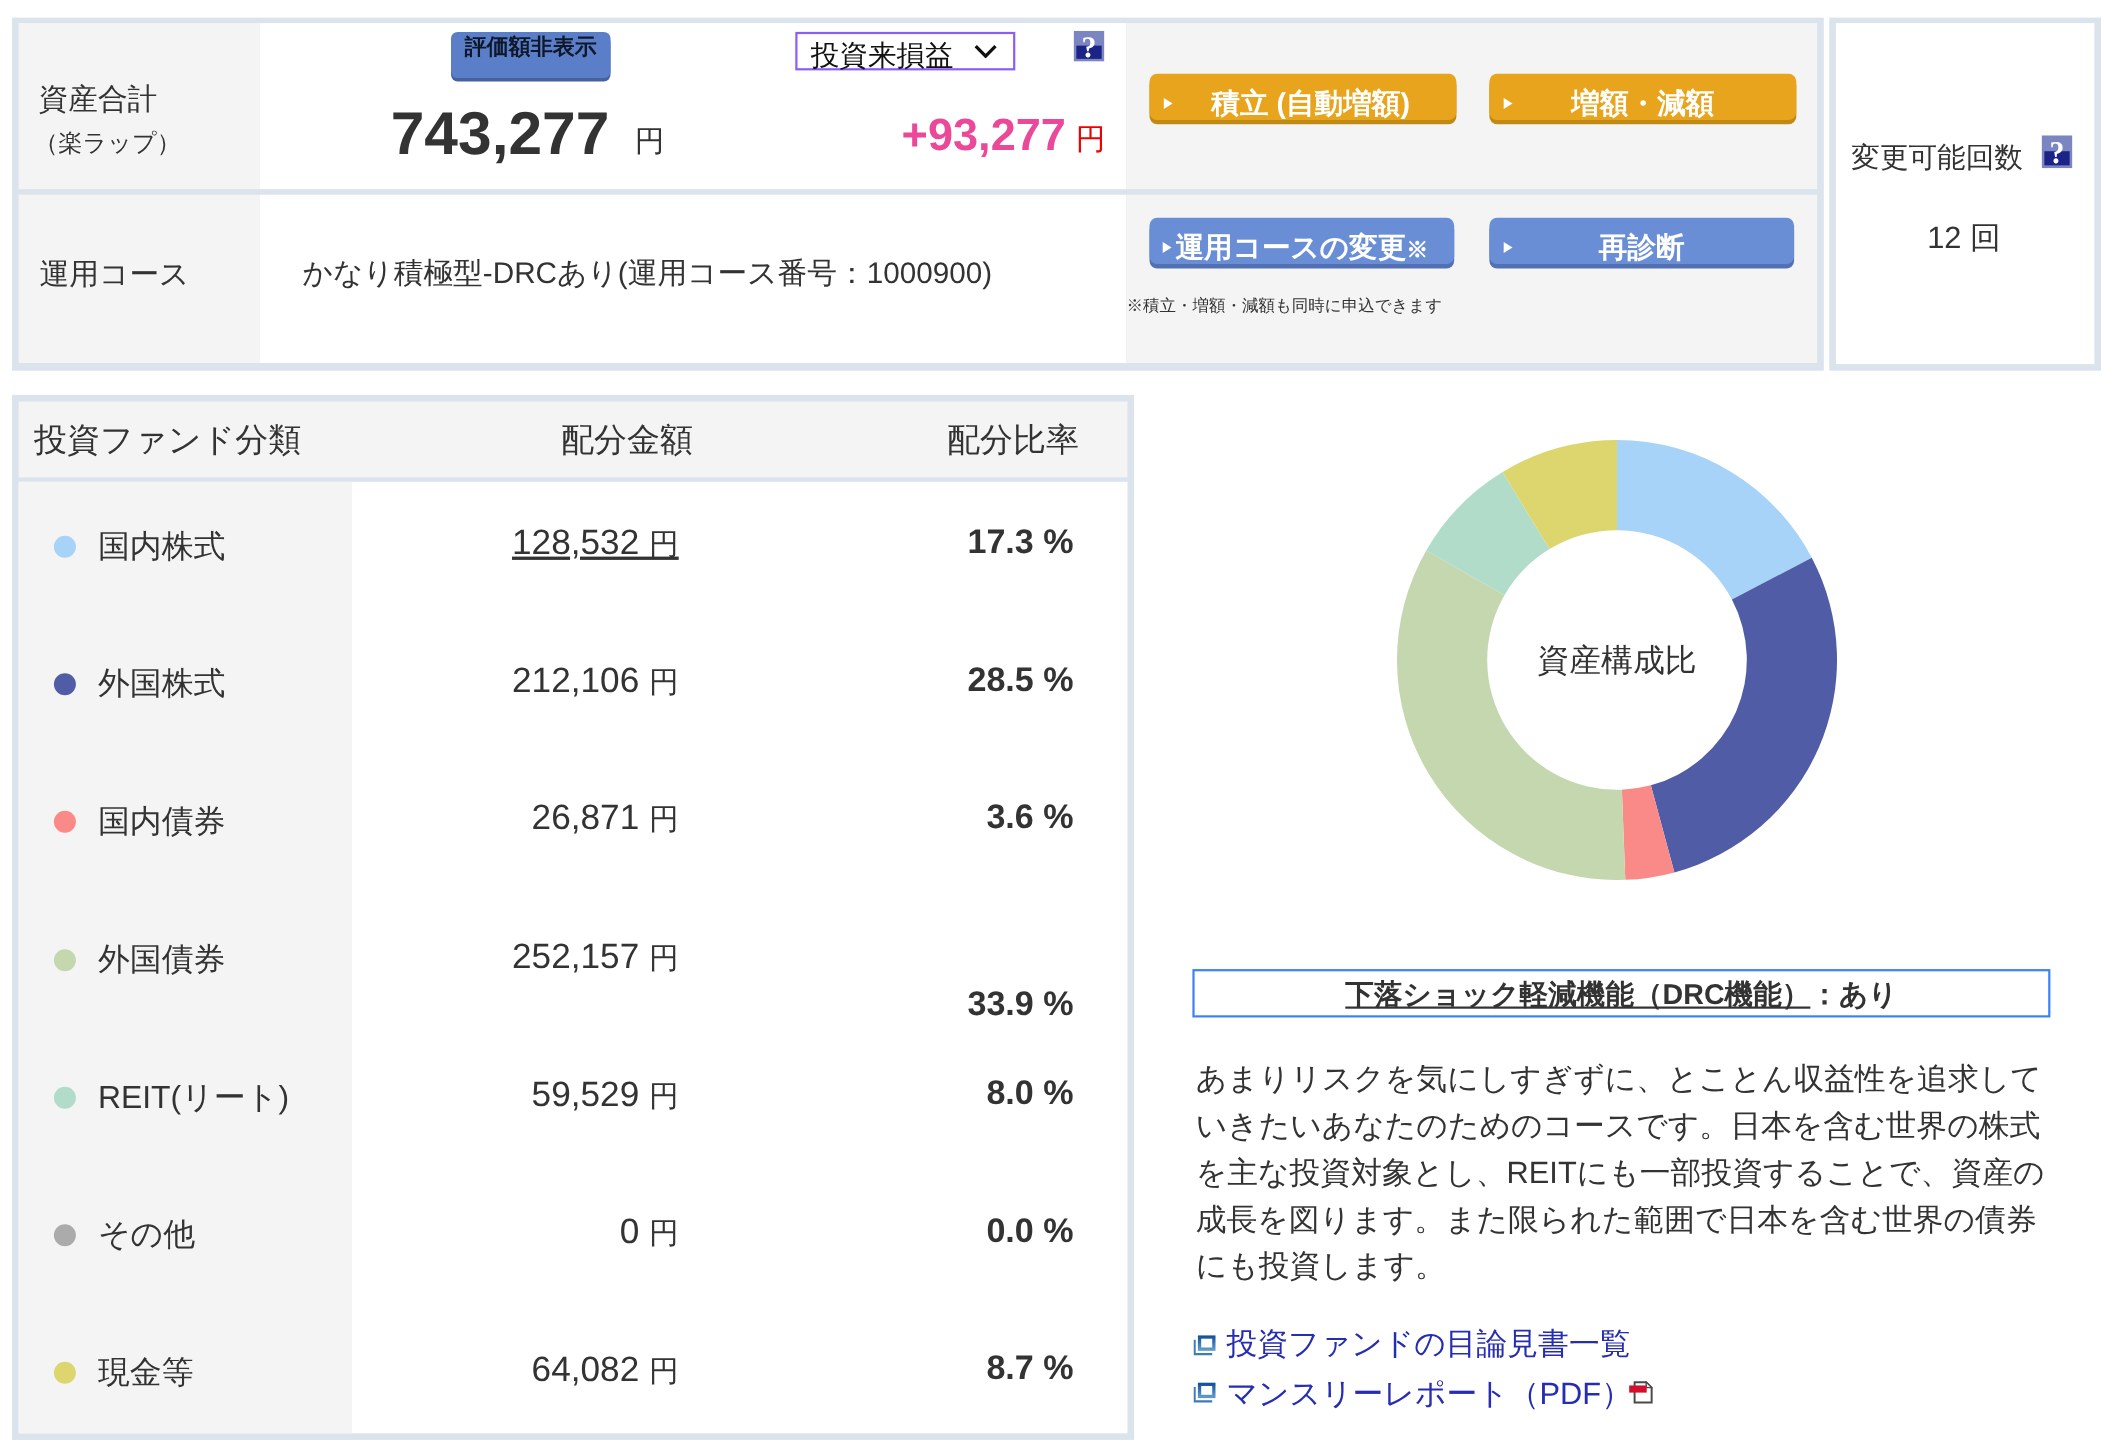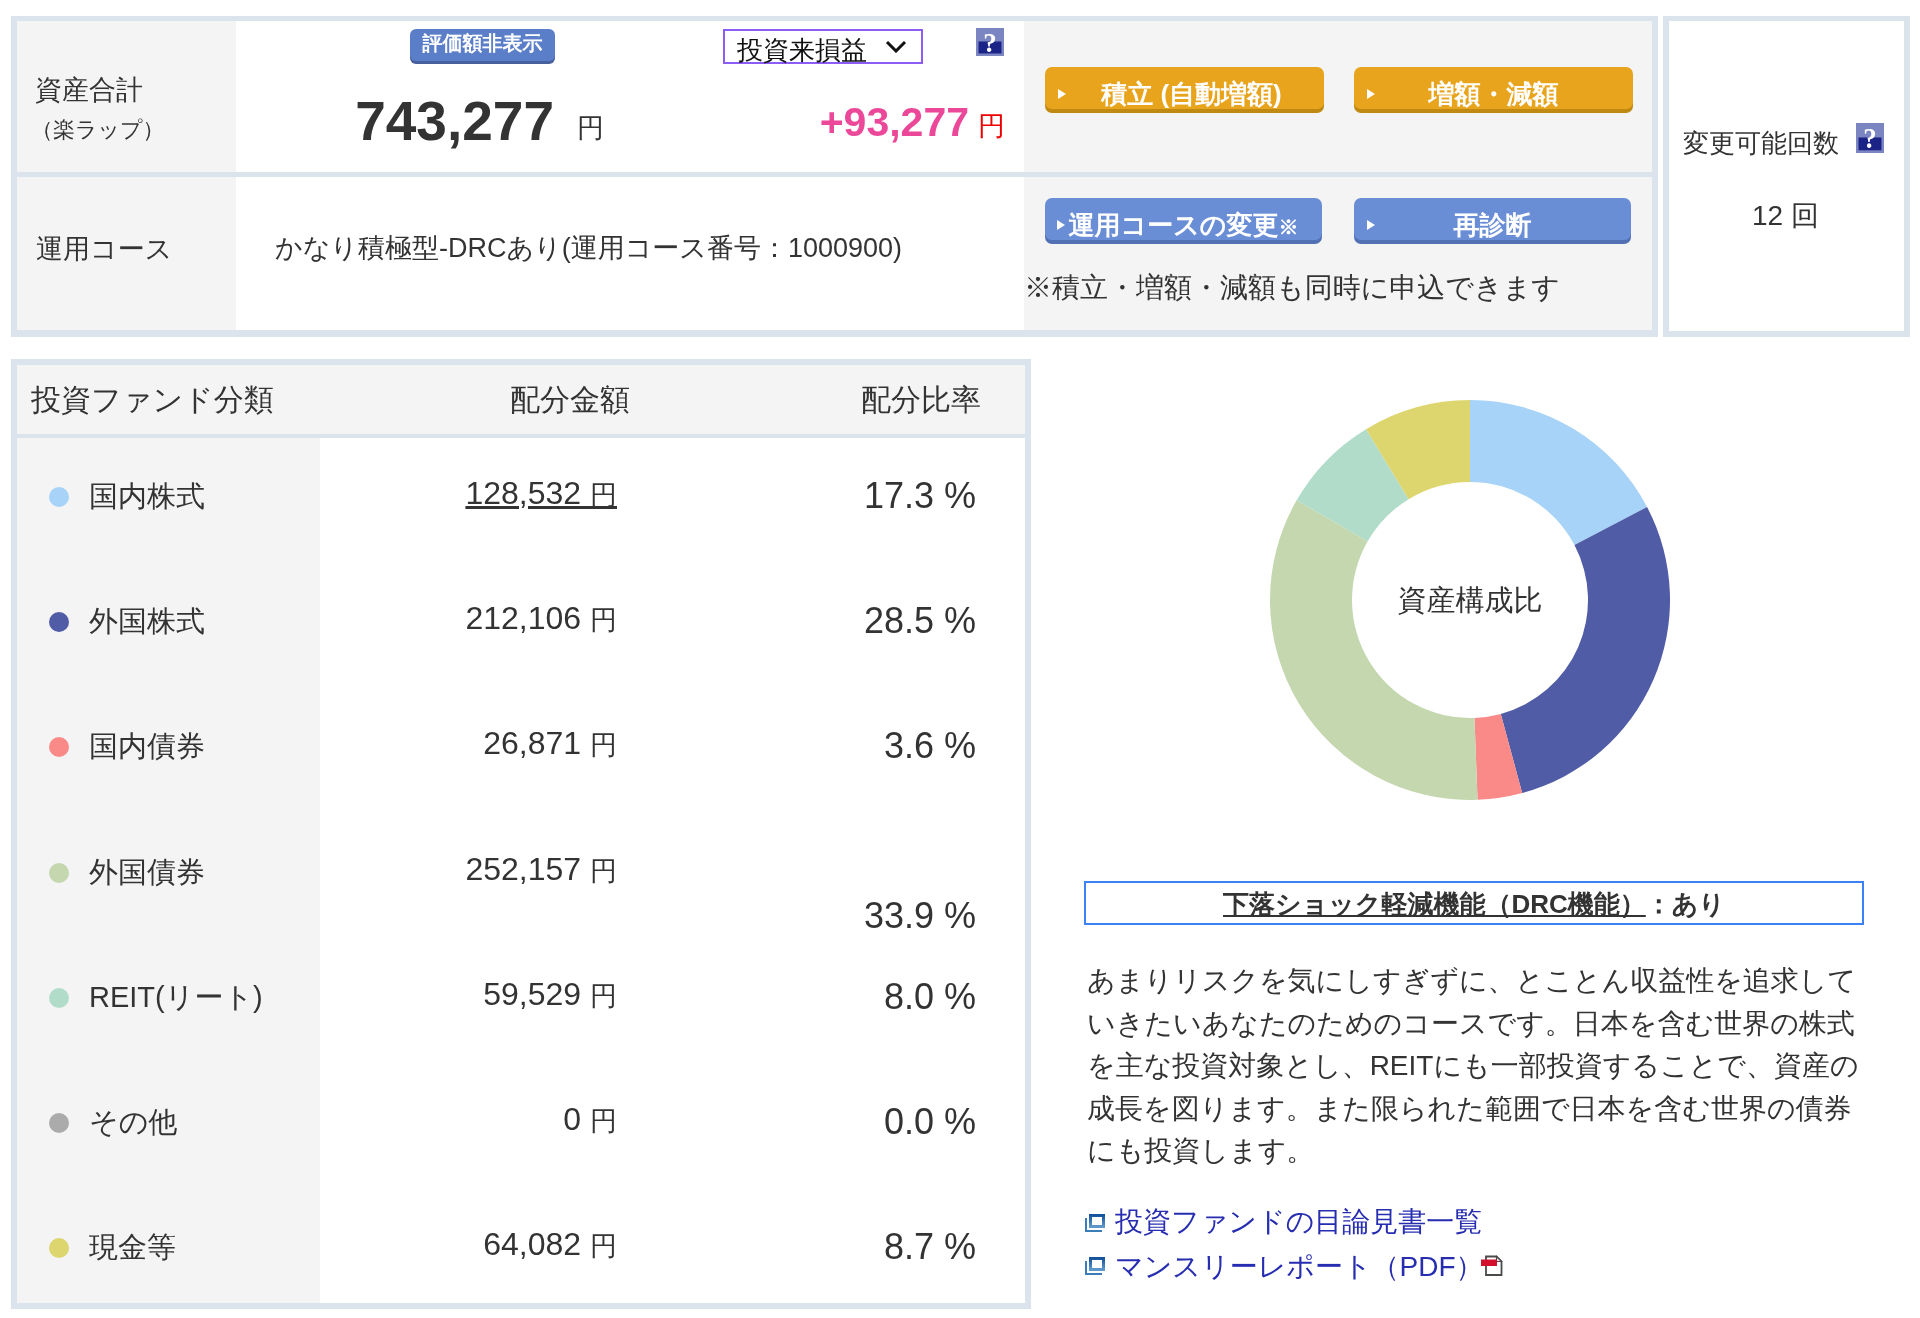--- a/index.html
+++ b/index.html
@@ -13,38 +13,38 @@
 .btn { position:absolute; width:279px; height:42px; border-radius:7px; color:#fff; font-weight:bold; font-size:26px; text-align:center; line-height:54px; }
 .btn .tri { position:absolute; left:13px; top:22px; width:0; height:0; border-left:8px solid #fff; border-top:5.5px solid transparent; border-bottom:5.5px solid transparent; }
 .obtn { background:#e8a41c; box-shadow:0 4px 0 #c08a12; }
 .bbtn { background:#6a8ed6; box-shadow:0 4px 0 #5271b4; }
 
 #bottable { left:11px; top:359px; width:1020px; height:950px; background:#dbe3ed; }
 .bullet { position:absolute; width:20px; height:20px; border-radius:50%; }
 .lbl { position:absolute; font-size:29px; color:#333; }
 .val { position:absolute; width:600px; text-align:right; font-size:32px; color:#333; }
 .val .y { font-size:27px; }
-.pct { position:absolute; width:959px; text-align:right; font-size:36px; color:#333; }
+.pct { position:absolute; width:959px; text-align:right; font-size:31px; color:#333;font-weight:bold; }
 </style>
 </head>
 <body>
 
 <div class="abs" id="toptable">
 
   <div class="cell gcell" style="left:6px; top:5px; width:219px; height:151px;"></div>
   <div class="cell wcell" style="left:225px; top:5px; width:788px; height:151px;"></div>
   <div class="cell gcell" style="left:1013px; top:5px; width:628px; height:151px;"></div>
 
   <div class="cell gcell" style="left:6px; top:161px; width:219px; height:153px;"></div>
   <div class="cell wcell" style="left:225px; top:161px; width:788px; height:153px;"></div>
   <div class="cell gcell" style="left:1013px; top:161px; width:628px; height:153px;"></div>
 </div>
 
 <div class="abs" style="left:35px; top:71px; font-size:27px; line-height:38px;">資産合計<br><span style="font-size:22px; margin-left:-4px;">（楽ラップ）</span></div>
-<div class="abs" style="left:410px; top:29px; width:145px; height:32px; background:#5b7ec9; border-radius:6px; box-shadow:0 3px 0 #46619e; color:#ffffff; font-size:20px; font-weight:bold; text-align:center; line-height:28px;">評価額非表示</div>
+<div class="abs" style="left:410px; top:29px; width:145px; height:42px; background:#5b7ec9; border-radius:6px; box-shadow:0 3px 0 #46619e; color:#0f172a; font-size:20px; font-weight:bold; text-align:center; line-height:28px;">評価額非表示</div>
 <div class="abs" style="left:300px; top:89px; width:254px; text-align:right; font-size:55px; font-weight:bold; color:#333;">743,277</div>
 <div class="abs" style="left:577px; top:110px; font-size:27px;">円</div>
 
 <div class="abs" style="left:723px; top:29px; width:200px; height:35px; border:2px solid #8b5cf6; background:#fff;">
   <span style="position:absolute; left:12px; top:2px; font-size:26px; color:#111;">投資来損益</span>
   <svg style="position:absolute; right:14px; top:9px;" width="22" height="13" viewBox="0 0 22 13">
       <polyline points="2,2 11,11 20,2" fill="none" stroke="#111" stroke-width="3"></polyline>
     </svg>
 </div>
 <div class="abs" style="left:976px; top:28px;"><svg width="28" height="28" viewBox="0 0 28 28">
@@ -55,21 +55,21 @@
 <div class="abs" style="left:704px; top:99px; width:265px; text-align:right; font-size:41px; font-weight:bold; color:#ec4899;">+93,277</div>
 <div class="abs" style="left:978px; top:108px; font-size:27px; color:#ee0000;">円</div>
 
 <div class="abs" style="left:36px; top:231px; font-size:27px;">運用コース</div>
 <div class="abs" style="left:275px; top:230px; font-size:27px;">かなり積極型-DRCあり(運用コース番号：1000900)</div>
 
 <div class="btn obtn" style="left:1045px; top:67px;"><span class="tri"></span><span style="margin-left:14px;">積立 (自動増額)</span></div>
 <div class="btn obtn" style="left:1354px; top:67px;"><span class="tri"></span>増額・減額</div>
 <div class="btn bbtn" style="left:1045px; top:198px; width:277px;"><span class="tri" style="left:12px;"></span>運用コースの変更<span style="font-size:20px;">※</span></div>
 <div class="btn bbtn" style="left:1354px; top:198px; width:277px;"><span class="tri"></span>再診断</div>
-<div class="abs" style="left:1024px; top:269px; font-size:28px; color:#333;">※積立・増額・減額も同時に申込できます</div>
+<div class="abs" style="left:1024px; top:269px; font-size:15px; color:#333;">※積立・増額・減額も同時に申込できます</div>
 
 <div class="abs" style="left:1663px; top:16px; width:247px; height:321px; background:#dbe3ed;">
   <div style="position:absolute; left:6px; top:5px; width:235px; height:310px; background:#fff;"></div>
 </div>
 <div class="abs" style="left:1683px; top:126px; font-size:26px;">変更可能回数</div>
 <div class="abs" style="left:1856px; top:123px;"><svg width="28" height="30" viewBox="0 0 28 28" preserveAspectRatio="none">
       <rect width="28" height="28" fill="#7b85c2"></rect>
       <rect x="2.5" y="13.5" width="23" height="12" fill="#1c2387"></rect>
       <text x="14" y="23.5" font-family="Liberation Serif,serif" font-size="27" font-weight="bold" fill="#ffffff" text-anchor="middle">?</text>
     </svg></div>

